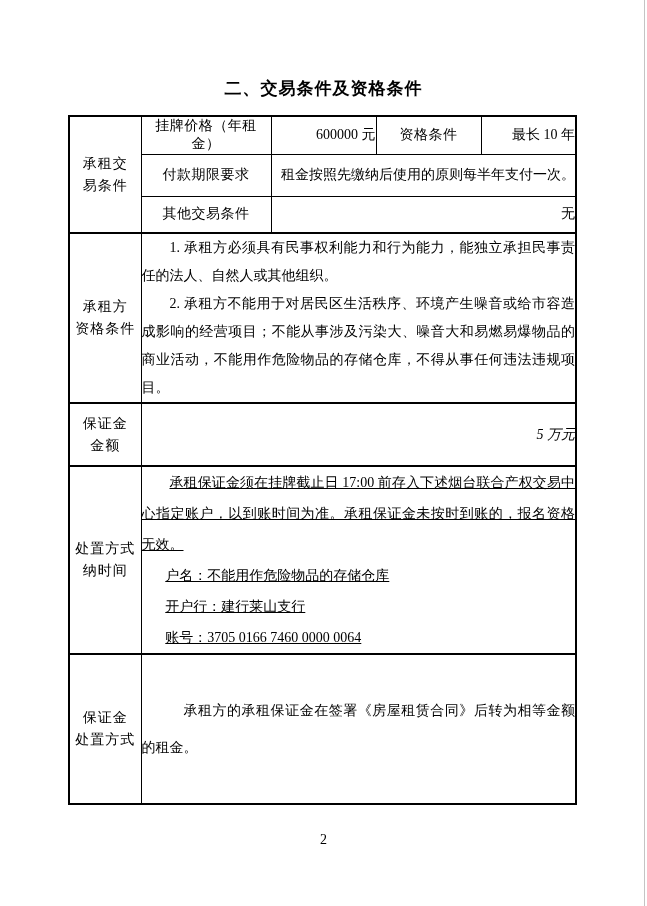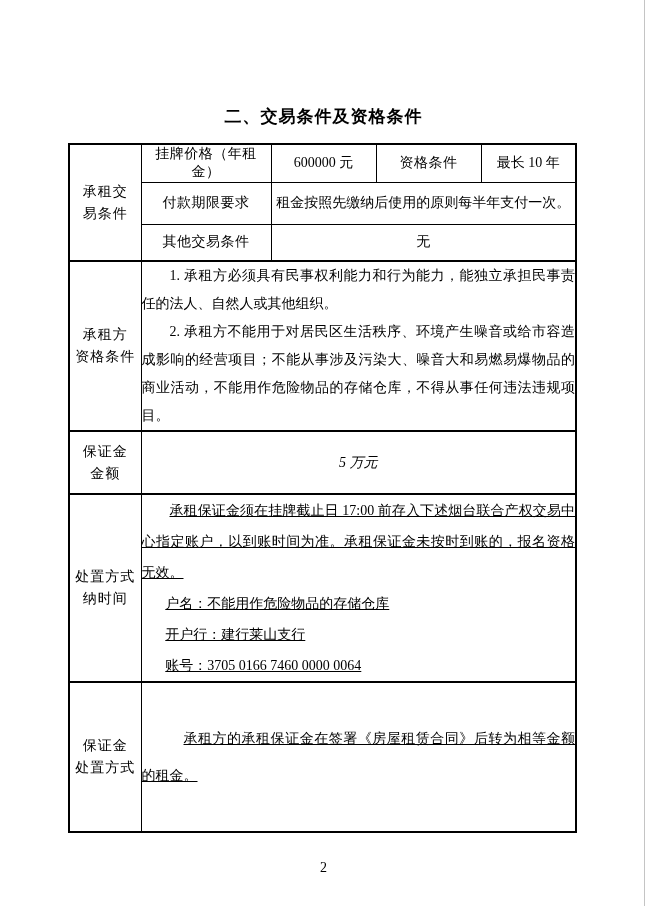--- a/index.html
+++ b/index.html
@@ -17,21 +17,21 @@
   }
   .page-edge-line {
     position: absolute;
     top: 0;
     right: 2px;
     width: 1px;
     height: 906px;
     background: #c4c4c4;
   }
   .doc-title {
-    padding-top: 104px;
+    padding-top: 76px;
     text-align: center;
     font-size: 17px;
     font-weight: bold;
     line-height: 26px;
     letter-spacing: 1px;
   }
   table.main {
     border-collapse: collapse;
     table-layout: fixed;
     width: 507px;
@@ -53,21 +53,21 @@
     text-align: center;
     white-space: pre-line;
     line-height: 22px;
     letter-spacing: 1px;
   }
   td.label-cell {
     text-align: center;
     letter-spacing: 0.5px;
   }
   td.value-cell {
-    text-align: center;
+    text-align: right;
     padding-left: 7px;
   }
   td.deposit-amount-cell {
     padding-left: 26px;
     font-style: italic;
   }
   td.qual-cell {
     padding: 6px 9px;
   }
   .qual-par {
@@ -88,21 +88,20 @@
     line-height: 31px;
     margin-left: 1.7em;
   }
   td.disposal-cell {
     padding: 0 9px;
   }
   .disposal-par {
     line-height: 37px;
     text-align: justify;
     text-indent: 3em;
-    text-decoration: underline;
   }
   .page-number {
     margin-top: 26px;
     text-align: center;
     font-size: 14px;
     line-height: 18px;
   }
 </style>
 </head>
 <body>

